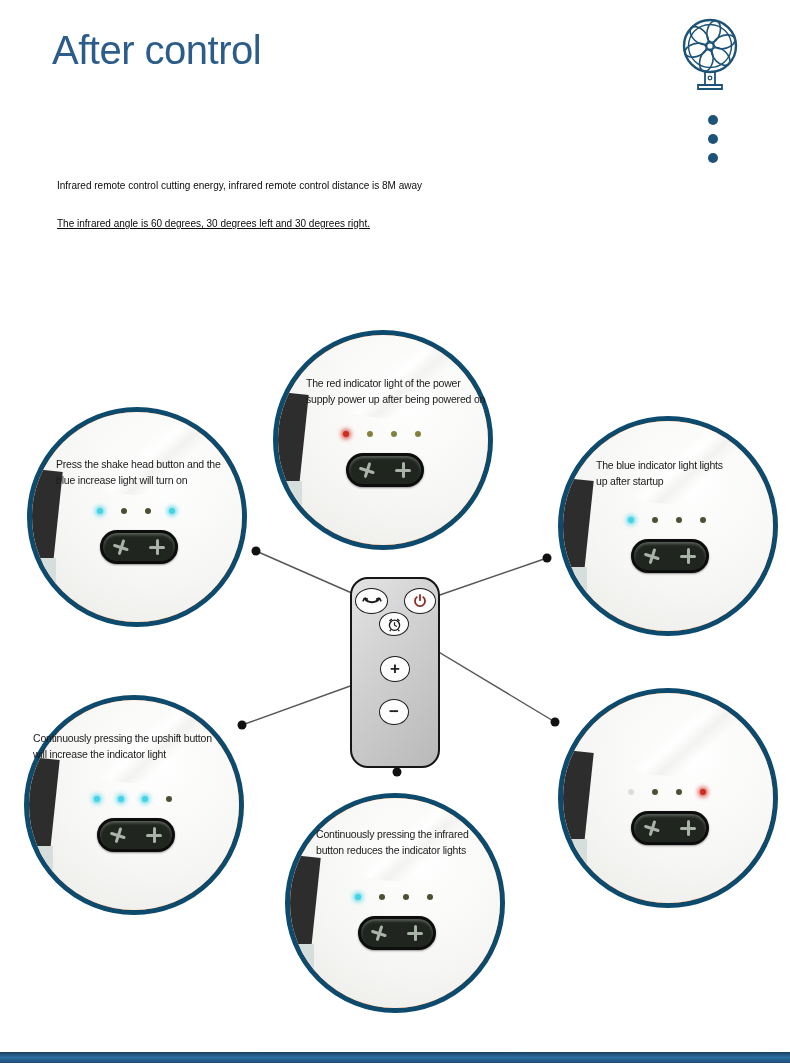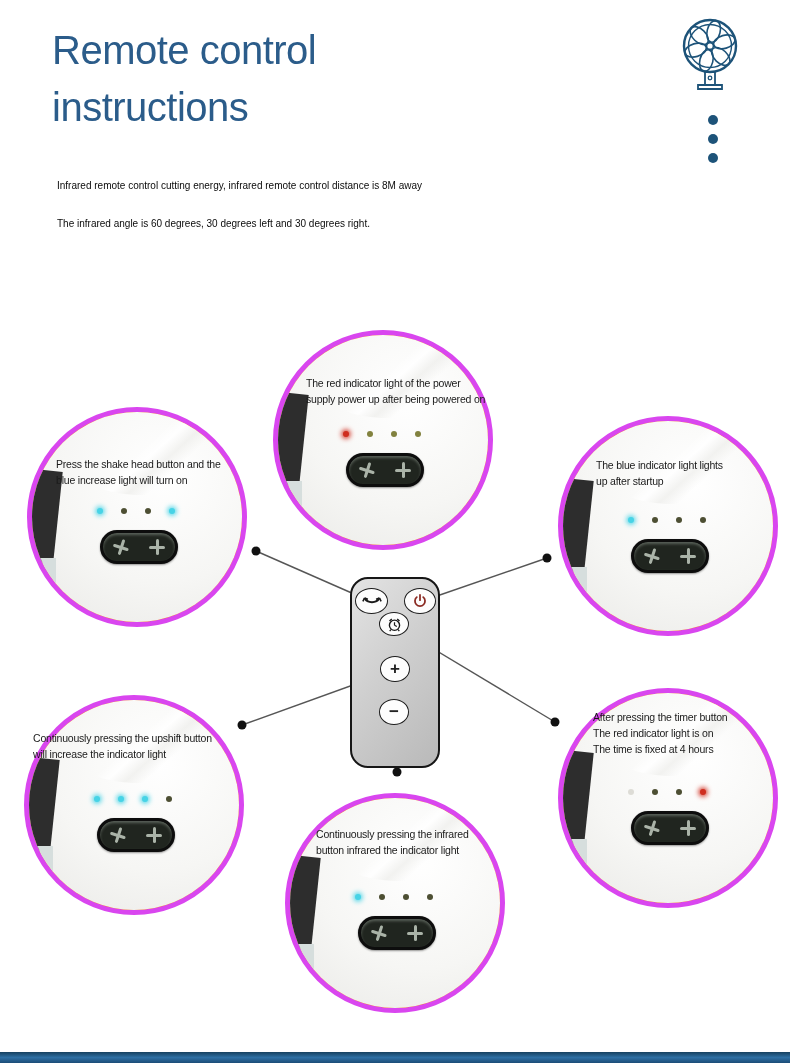--- a/index.html
+++ b/index.html
@@ -4,28 +4,28 @@
 <style>
   html,body{margin:0;padding:0;background:#ffffff;}
   #canvas{position:relative;width:790px;height:1064px;background:#ffffff;overflow:hidden;
           font-family:"Liberation Sans",sans-serif;}
 
   
   .title{position:absolute;left:52px;top:22px;color:#2b5c8a;font-size:40px;line-height:57px;
          font-weight:500;letter-spacing:-0.5px;}
   .intro{position:absolute;color:#0a0a0a;font-size:10px;}
   .intro1{left:57px;top:180px;}
-  .intro2{left:57px;top:218px;}
+  .intro2{left:57px;top:218px;text-decoration:underline;}
   .fan-icon-wrap{position:absolute;left:680px;top:16px;width:60px;height:80px;}
   .dots-col{position:absolute;left:708px;top:115px;display:flex;flex-direction:column;gap:9px;}
   .dots-col span{width:10px;height:10px;border-radius:50%;background:#1d5379;display:block;}
 
   
   .callout{position:absolute;width:220px;height:220px;border-radius:50%;
-           border:5px solid #d946ef;box-sizing:border-box;background:#f97316;}
+           border:5px solid #0c4a6e;box-sizing:border-box;background:#f97316;}
   .photo{position:absolute;inset:0;border-radius:50%;overflow:hidden;
          background:radial-gradient(circle at 62% 30%, #ffffff 0%, #f6f6f4 55%, #e9e9e6 100%);}
   .wedge{position:absolute;left:-8px;top:58px;width:34px;height:92px;background:#2d2d2d;
          transform:rotate(6deg);}
   .strip{position:absolute;left:-6px;top:146px;width:30px;height:26px;background:#d6dedd;}
   .sheen{position:absolute;left:30px;top:-40px;width:230px;height:120px;border-radius:50%;
          background:linear-gradient(150deg, rgba(255,255,255,0) 45%, rgba(255,255,255,0.9) 50%, rgba(235,235,232,0.6) 56%, rgba(255,255,255,0) 62%);
          transform:rotate(-12deg);}
   .overlay{position:absolute;inset:0;}
   .caption{color:#1a1a1a;font-size:10.5px;line-height:16px;letter-spacing:-0.2px;white-space:nowrap;}
@@ -66,22 +66,21 @@
   
   .footer-bar{position:absolute;left:0;top:1052px;width:790px;height:11px;
               background:linear-gradient(180deg,#16405f 0%,#2e6fa3 50%,#1c4c77 100%);}
 </style>
 </head>
 <body>
 
 <div id="canvas">
 
   <div class="title">
-    <div>Remote control</div>
-    <div>instructions</div>
+    <div>After control</div>
   </div>
 
   <div class="fan-icon-wrap">
     <svg width="60" height="80" viewBox="0 0 60 80">
       <g fill="none" stroke="#1d5379" stroke-width="2.4">
         <circle cx="30" cy="30" r="26"></circle>
         <circle cx="30" cy="30" r="21.5" stroke-width="1.4"></circle>
         <g stroke-width="1.6">
           <ellipse cx="30" cy="15" rx="6.5" ry="11" transform="rotate(14 30 30)"></ellipse>
           <ellipse cx="30" cy="15" rx="6.5" ry="11" transform="rotate(74 30 30)"></ellipse>
@@ -223,25 +222,20 @@
     </div>
   </div>
 
   <div class="callout co-right-lower" style="left:558px;top:688px;">
     <div class="photo">
       <div class="wedge"></div>
       <div class="strip"></div>
       <div class="sheen"></div>
     </div>
     <div class="overlay">
-      <div class="caption">
-        <div>After pressing the timer button</div>
-        <div>The red indicator light is on</div>
-        <div>The time is fixed at 4 hours</div>
-      </div>
       <div class="leds">
         <span class="led" style="background: rgb(221, 220, 214);"></span>
         <span class="led" style="background: rgb(77, 79, 51);"></span>
         <span class="led" style="background: rgb(77, 79, 51);"></span>
         <span class="led" style="background: rgb(207, 45, 31); box-shadow: rgb(207, 45, 31) 0px 0px 5px 1.5px;"></span>
       </div>
       <div class="pod">
         <span class="cross star"></span>
         <span class="cross"></span>
       </div>
@@ -250,21 +244,21 @@
 
   <div class="callout co-bottom" style="left:285px;top:793px;">
     <div class="photo">
       <div class="wedge"></div>
       <div class="strip"></div>
       <div class="sheen"></div>
     </div>
     <div class="overlay">
       <div class="caption">
         <div>Continuously pressing the infrared</div>
-        <div>button infrared the indicator light</div>
+        <div>button reduces the indicator lights</div>
         <div></div>
       </div>
       <div class="leds">
         <span class="led" style="background: rgb(71, 211, 230); box-shadow: rgb(71, 211, 230) 0px 0px 5px 1.5px;"></span>
         <span class="led" style="background: rgb(77, 79, 51);"></span>
         <span class="led" style="background: rgb(77, 79, 51);"></span>
         <span class="led" style="background: rgb(77, 79, 51);"></span>
       </div>
       <div class="pod">
         <span class="cross star"></span>

